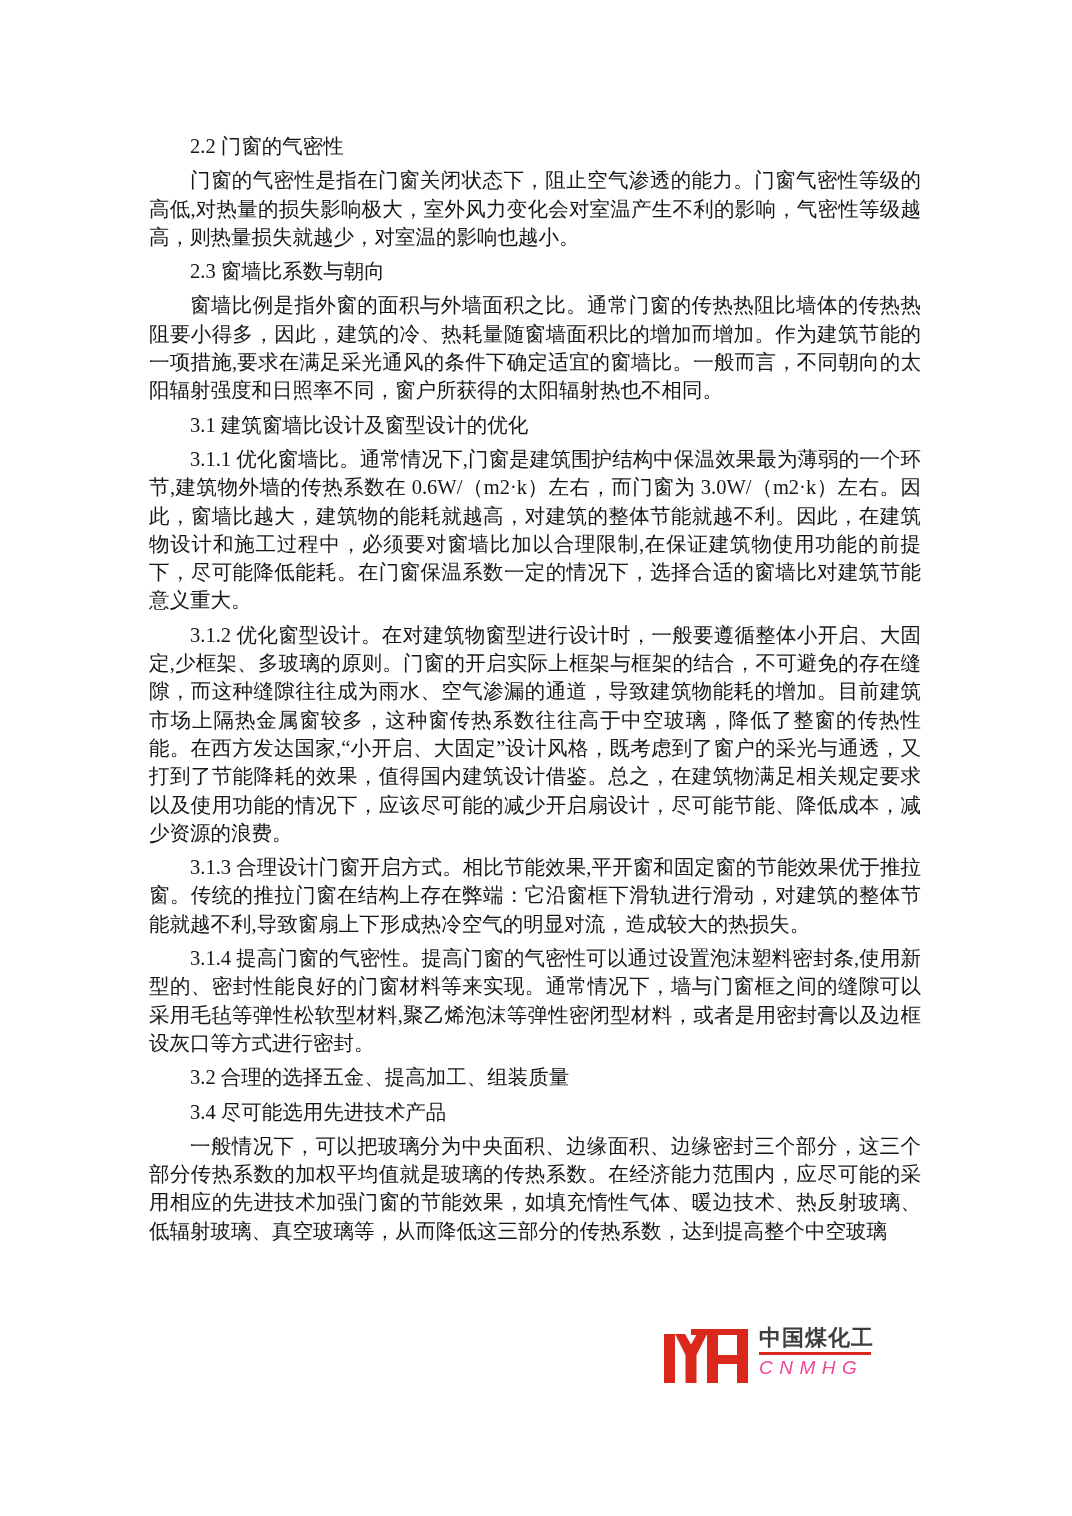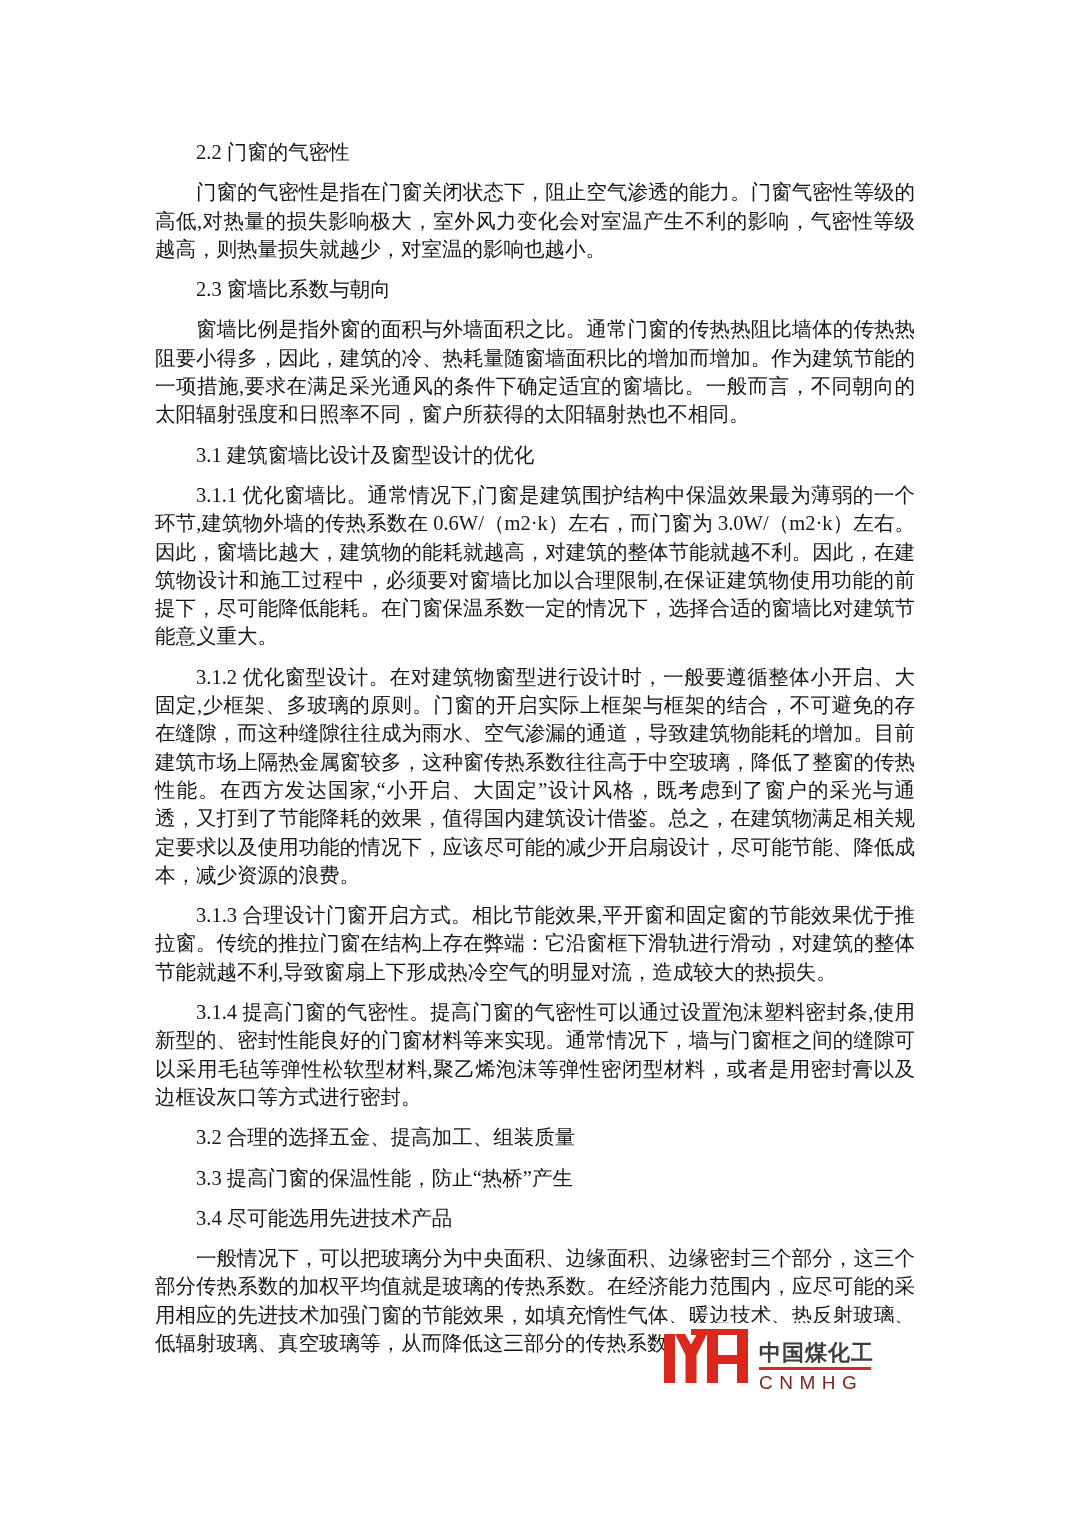--- a/index.html
+++ b/index.html
@@ -18,21 +18,21 @@
     position: absolute;
     left: 143px;
     top: 126px;
     width: 784px;
     font-size: 20.5px;
     line-height: 28.3px;
     color: #161616;
     text-align: justify;
   }
   .doc p {
-    margin: 12px;
+    margin: 6px;
     padding: 0;
     text-indent: 2em;
   }
   .sec-h {
     text-align: left;
     white-space: nowrap;
   }
   .sec-h-bold {
     font-weight: bold;
     text-align: left;
@@ -49,21 +49,21 @@
     align-items: flex-start;
   }
   .wm-glyph {
     width: 84px;
     height: 54px;
     margin-top: 6px;
     flex: 0 0 auto;
   }
   .wm-text {
     margin-left: 11px;
-    margin-top: 18px;
+    margin-top: 3px;
     font-family: "Liberation Sans", "DejaVu Sans", sans-serif;
   }
   .wm-title {
     font-size: 22px;
     font-weight: bold;
     letter-spacing: 1px;
     color: #3d3d3d;
     line-height: 24px;
     white-space: nowrap;
   }
@@ -88,34 +88,33 @@
   <p class="sec-h">2.2 门窗的气密性</p>
   <p class="sec-p">门窗的气密性是指在门窗关闭状态下，阻止空气渗透的能力。门窗气密性等级的高低,对热量的损失影响极大，室外风力变化会对室温产生不利的影响，气密性等级越高，则热量损失就越少，对室温的影响也越小。</p>
   <p class="sec-h">2.3 窗墙比系数与朝向</p>
   <p class="sec-p">窗墙比例是指外窗的面积与外墙面积之比。通常门窗的传热热阻比墙体的传热热阻要小得多，因此，建筑的冷、热耗量随窗墙面积比的增加而增加。作为建筑节能的一项措施,要求在满足采光通风的条件下确定适宜的窗墙比。一般而言，不同朝向的太阳辐射强度和日照率不同，窗户所获得的太阳辐射热也不相同。</p>
   <p class="sec-h">3.1 建筑窗墙比设计及窗型设计的优化</p>
   <p class="sec-p">3.1.1 优化窗墙比。通常情况下,门窗是建筑围护结构中保温效果最为薄弱的一个环节,建筑物外墙的传热系数在 0.6W/（m2·k）左右，而门窗为 3.0W/（m2·k）左右。因此，窗墙比越大，建筑物的能耗就越高，对建筑的整体节能就越不利。因此，在建筑物设计和施工过程中，必须要对窗墙比加以合理限制,在保证建筑物使用功能的前提下，尽可能降低能耗。在门窗保温系数一定的情况下，选择合适的窗墙比对建筑节能意义重大。</p>
   <p class="sec-p">3.1.2 优化窗型设计。在对建筑物窗型进行设计时，一般要遵循整体小开启、大固定,少框架、多玻璃的原则。门窗的开启实际上框架与框架的结合，不可避免的存在缝隙，而这种缝隙往往成为雨水、空气渗漏的通道，导致建筑物能耗的增加。目前建筑市场上隔热金属窗较多，这种窗传热系数往往高于中空玻璃，降低了整窗的传热性能。在西方发达国家,“小开启、大固定”设计风格，既考虑到了窗户的采光与通透，又打到了节能降耗的效果，值得国内建筑设计借鉴。总之，在建筑物满足相关规定要求以及使用功能的情况下，应该尽可能的减少开启扇设计，尽可能节能、降低成本，减少资源的浪费。</p>
   <p class="sec-p">3.1.3 合理设计门窗开启方式。相比节能效果,平开窗和固定窗的节能效果优于推拉窗。传统的推拉门窗在结构上存在弊端：它沿窗框下滑轨进行滑动，对建筑的整体节能就越不利,导致窗扇上下形成热冷空气的明显对流，造成较大的热损失。</p>
   <p class="sec-p">3.1.4 提高门窗的气密性。提高门窗的气密性可以通过设置泡沫塑料密封条,使用新型的、密封性能良好的门窗材料等来实现。通常情况下，墙与门窗框之间的缝隙可以采用毛毡等弹性松软型材料,聚乙烯泡沫等弹性密闭型材料，或者是用密封膏以及边框设灰口等方式进行密封。</p>
   <p class="sec-h">3.2 合理的选择五金、提高加工、组装质量</p>
-  <p class="sec-h">3.3 提高门窗的保温性能，防止“热桥”产生</p>
   <p class="sec-h">3.4 尽可能选用先进技术产品</p>
   <p class="sec-p">一般情况下，可以把玻璃分为中央面积、边缘面积、边缘密封三个部分，这三个部分传热系数的加权平均值就是玻璃的传热系数。在经济能力范围内，应尽可能的采用相应的先进技术加强门窗的节能效果，如填充惰性气体、暖边技术、热反射玻璃、低辐射玻璃、真空玻璃等，从而降低这三部分的传热系数，达到提高整个中空玻璃</p>
 </div>
 
 <div class="watermark">
   <svg class="wm-glyph" viewBox="0 0 84 54" aria-hidden="true">
     <g fill="#da291c">
       <rect x="0" y="5" width="11" height="49"></rect>
       <polygon points="11,5 21,5 27,15.5 33,5 43,5 32.5,26 32.5,54 21.5,54 21.5,26"></polygon>
       <rect x="27" y="0" width="57" height="6"></rect>
       <rect x="43" y="6" width="11" height="48"></rect>
       <rect x="73" y="6" width="11" height="48"></rect>
       <rect x="54" y="26" width="19" height="9"></rect>
     </g>
   </svg>
   <div class="wm-text">
     <div class="wm-title" style="color: rgb(61, 61, 61);">中国煤化工</div>
     <div class="wm-underline" style="background: rgb(218, 41, 28);"></div>
-    <div class="wm-sub" style="color: #7f1d1d;">CNMHG</div>
+    <div class="wm-sub" style="color: #ec4899; font-style: italic;">CNMHG</div>
   </div>
 </div>
 
 </body></html>

